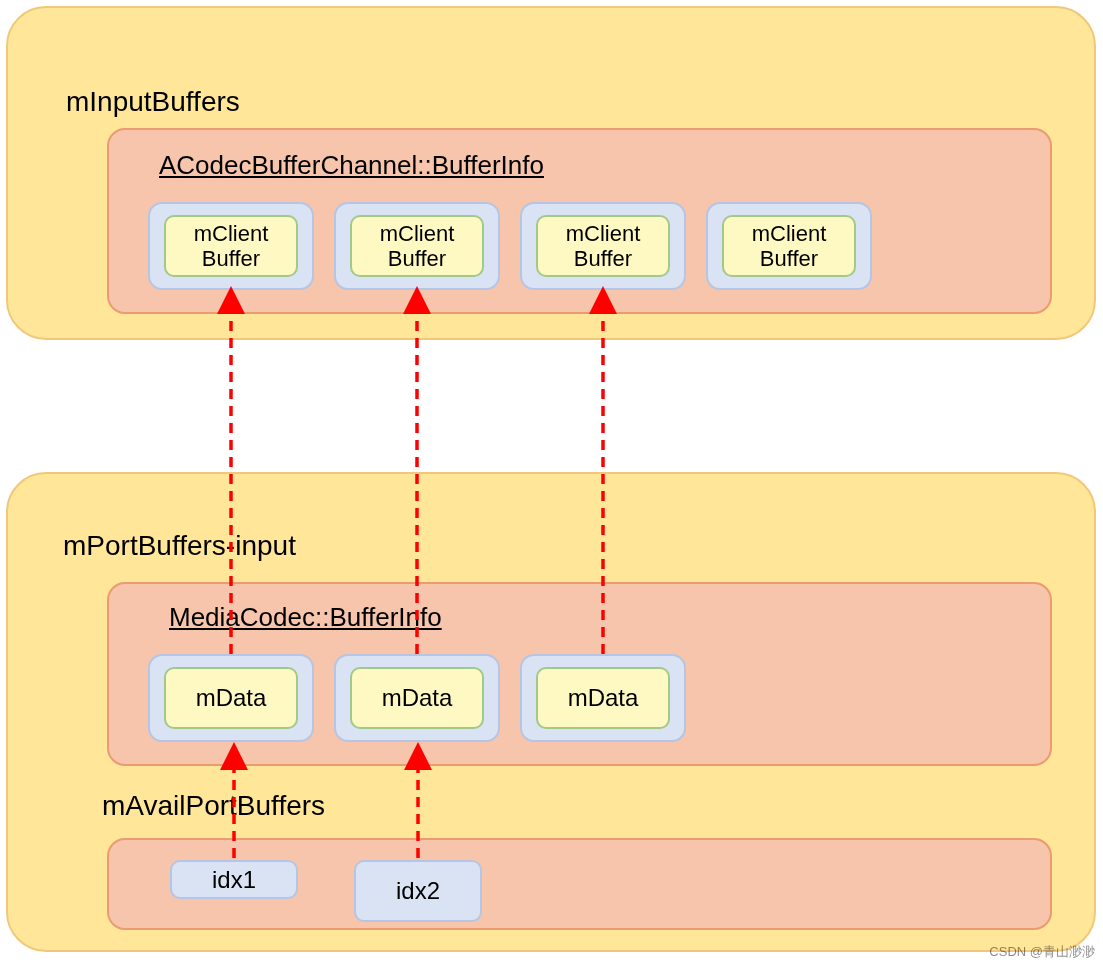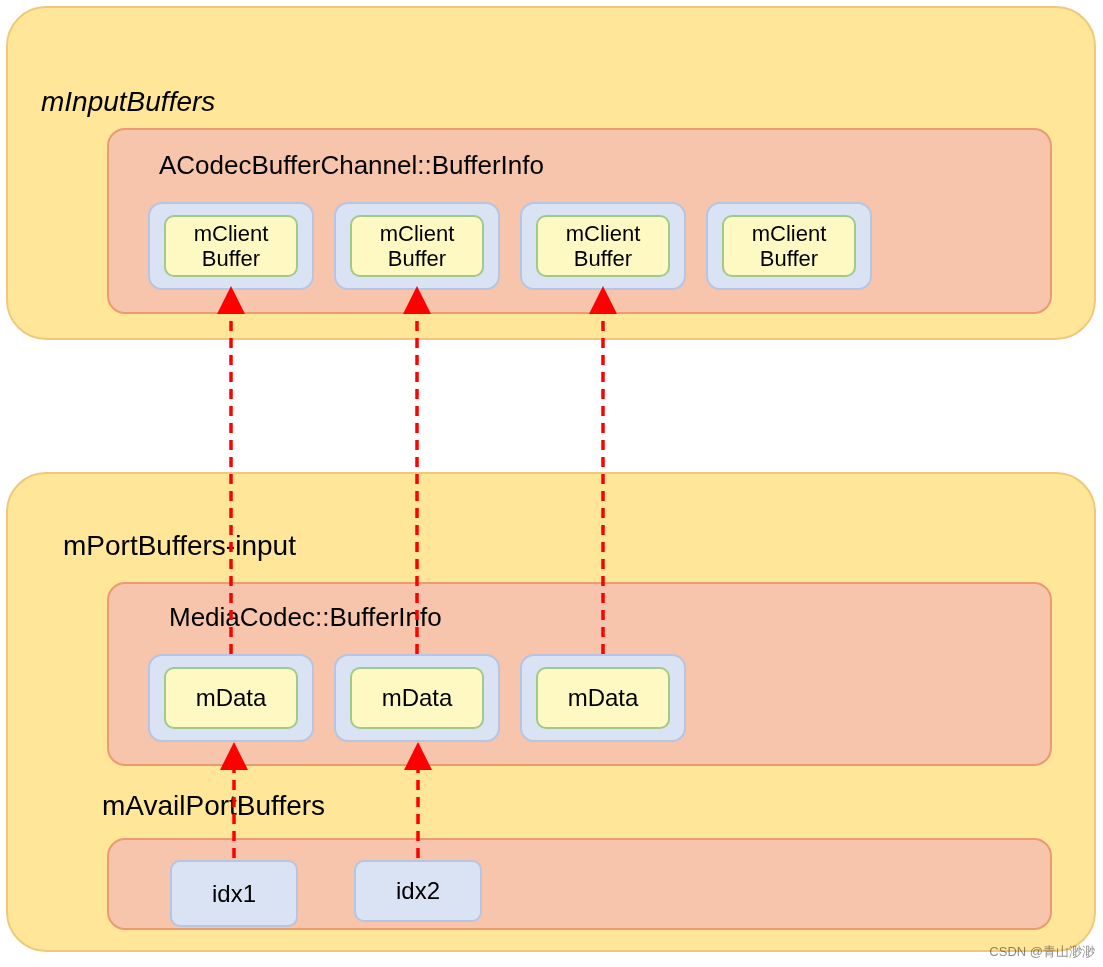--- a/index.html
+++ b/index.html
@@ -45,20 +45,21 @@
   }
   .label {
     position: absolute;
     font-size: 28px;
     color: #000;
   }
   .label-inner {
     position: absolute;
     font-size: 26px;
     color: #000;
+    text-decoration: underline;
   }
   .idx-box {
     position: absolute;
     background: #dae3f3;
     border: 2px solid #b6c5e4;
     border-radius: 10px;
     display: flex;
     align-items: center;
     justify-content: center;
     font-size: 24px;
@@ -81,21 +82,21 @@
   .csdn {
     position: absolute;
     font-size: 13px;
     color: rgba(0,0,0,0.45);
   }
 </style>
 </head>
 <body>
 
 <div class="outer-box" style="left:6px; top:6px; width:1090px; height:334px;">
-  <div class="label" style="left:33px; top:78px;font-style:italic;">mInputBuffers</div>
+  <div class="label" style="left:58px; top:78px;">mInputBuffers</div>
 </div>
 
 <div class="inner-box" style="left:107px; top:128px; width:945px; height:186px;">
   <div class="label-inner" style="left:50px; top:20px;">ACodecBufferChannel::BufferInfo</div>
 </div>
 
 <div class="blue-box" style="left:148px; top:202px; width:166px; height:88px;"></div>
 <div class="green-box" style="left:164px; top:215px; width:134px; height:62px; white-space:pre-line;">mClient
 Buffer</div>
 
@@ -125,21 +126,21 @@
 <div class="blue-box" style="left:334px; top:654px; width:166px; height:88px;"></div>
 <div class="green-box" style="left:350px; top:667px; width:134px; height:62px; font-size:24px;">mData</div>
 
 <div class="blue-box" style="left:520px; top:654px; width:166px; height:88px;"></div>
 <div class="green-box" style="left:536px; top:667px; width:134px; height:62px; font-size:24px;">mData</div>
 
 <div class="label" style="left:102px; top:790px;">mAvailPortBuffers</div>
 
 <div class="inner-box" style="left:107px; top:838px; width:945px; height:92px;"></div>
 
-<div class="idx-box" style="left:170px; top:860px; width:128px; height:67px;">idx1</div>
+<div class="idx-box" style="left:170px; top:860px; width:128px; height:39px;">idx1</div>
 <div class="idx-box" style="left:354px; top:860px; width:128px; height:62px;">idx2</div>
 
 <div class="copyright" style="left:636px; top:522px;">
 </div>
 
 <div class="csdn" style="right:8px; bottom:6px;">CSDN @青山渺渺</div>
 
 <svg class="arrows">
   <defs>
     <marker id="arrowhead" markerWidth="8" markerHeight="8" refX="4" refY="4" orient="auto">

